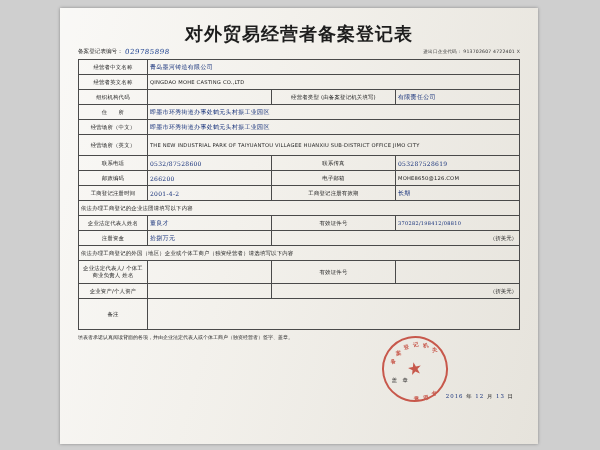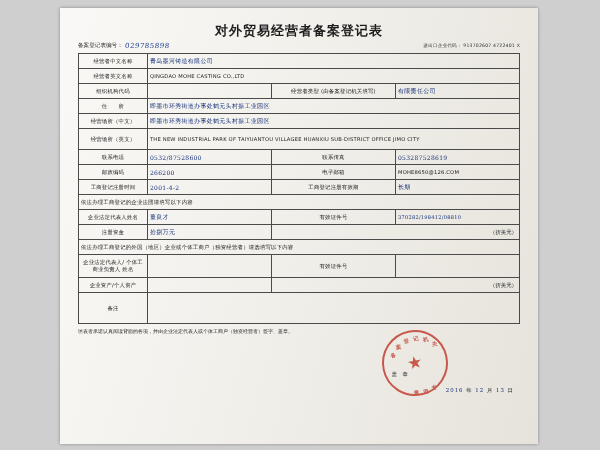--- a/index.html
+++ b/index.html
@@ -22,21 +22,21 @@
   .sheet:before{ 
     content:"";position:absolute;inset:0;
     background:linear-gradient(105deg,rgba(255,255,255,.55),rgba(236,233,226,.15) 45%,rgba(214,210,200,.45));
     pointer-events:none;
   }
   .doc{
     position:absolute;left:18px;top:14px;width:442px;height:410px;
     color:#2a2a2a;
   }
   .title{
-    text-align:center;font-size:13px;font-weight:bold;letter-spacing:1px;
+    text-align:center;font-size:18px;font-weight:bold;letter-spacing:1px;
     color:#1d1d1d;margin:0 0 1px 0;
   }
   .subhead{
     display:flex;justify-content:space-between;align-items:flex-end;
     font-size:5.6px;color:#2a2a2a;margin-top:2px;
   }
   .subhead .left{display:flex;align-items:flex-end;gap:2px;}
   .handwrite{
     font-family:"DejaVu Serif","Liberation Serif",serif;
     color:#1b3f8f;font-size:7px;letter-spacing:.5px;

